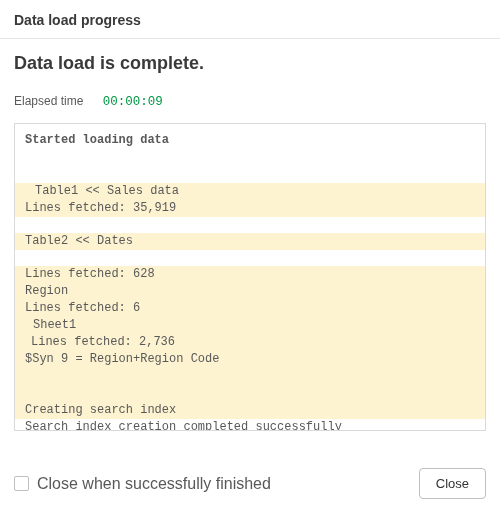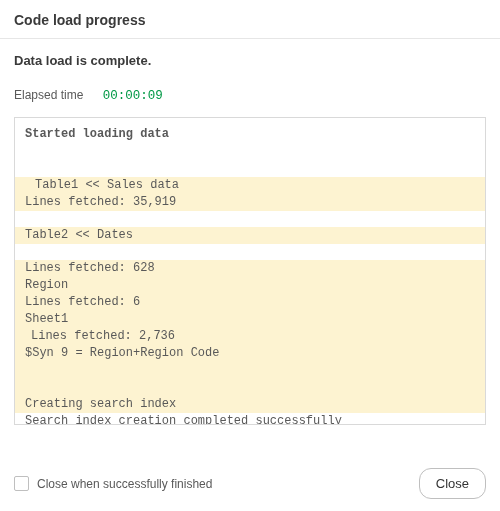--- a/index.html
+++ b/index.html
@@ -15,21 +15,21 @@
     padding: 12px 14px 10px 14px;
     border-bottom: 1px solid #e6e6e6;
   }
   .header-title {
     font-size: 14px;
     font-weight: 700;
     color: #3a3a3a;
   }
   .status-row {
     padding: 14px 14px 6px 14px;
-    font-size: 13px;
+    font-size: 18px;
     font-weight: 700;
     color: #3a3a3a;
   }
   .elapsed-row {
     padding: 14px 14px 8px 14px;
     font-size: 12px;
     color: #595959;
   }
   .elapsed-label { color: #595959; }
   .elapsed-time {
@@ -73,39 +73,39 @@
   }
   .chk {
     width: 15px; height: 15px;
     border: 1px solid #bfbfbf;
     border-radius: 2px;
     background: #fff;
     display: inline-block;
     flex-shrink: 0;
   }
   .chk-label {
-    font-size: 12px;
+    font-size: 16px;
     color: #595959;
   }
   .spacer { flex: 1; }
   .close-btn {
     border: 1px solid #bfbfbf;
     background: #fff;
     color: #333;
     font-size: 13px;
     padding: 7px 16px;
-    border-radius: 12px;
+    border-radius: 4px;
     cursor: pointer;
   }
 </style>
 </head>
 <body>
 
 <div class="header">
-  <div class="header-title">Code load progress</div>
+  <div class="header-title">Data load progress</div>
 </div>
 
 <div class="status-row">Data load is complete.</div>
 
 <div class="elapsed-row">
   <span class="elapsed-label">Elapsed time</span>
   <span class="elapsed-time">00:00:09</span>
 </div>
 
 <div class="log-wrap">
@@ -113,21 +113,21 @@
     <div class="log-pad" id="log-container">
         <div class="log-line log-bold" style="margin: 0px -10px; padding: 0px 10px;">Started loading data</div>
         <div class="log-line" style="margin: 0px -10px; padding: 0px 10px;">&nbsp;</div>
         <div class="log-line" style="margin: 0px -10px; padding: 0px 10px;">&nbsp;</div>
         <div class="log-line log-hl" style="margin: 0px -10px; padding: 0px 20px;">Table1 &lt;&lt; Sales data</div>
         <div class="log-line log-hl" style="margin: 0px -10px; padding: 0px 10px;">Lines fetched: 35,919</div>
         <div class="log-line log-hl" style="margin: 16px -10px; padding: 0px 10px;">Table2 &lt;&lt; Dates</div>
         <div class="log-line log-hl" style="margin: 0px -10px; padding: 0px 10px;">Lines fetched: 628</div>
         <div class="log-line log-hl" style="margin: 0px -10px; padding: 0px 10px;">Region</div>
         <div class="log-line log-hl" style="margin: 0px -10px; padding: 0px 10px;">Lines fetched: 6</div>
-        <div class="log-line log-hl" style="margin: 0px -10px; padding: 0px 10px;">Sheet1</div>
+        <div class="log-line log-hl" style="margin: 0px -10px; padding: 0px 18px;">Sheet1</div>
         <div class="log-line log-hl" style="margin: 0px -10px; padding: 0px 16px;">Lines fetched: 2,736</div>
         <div class="log-line log-hl" style="margin: 0px -10px; padding: 0px 10px;">$Syn 9 = Region+Region Code</div>
         <div class="log-line log-hl" style="margin: 0px -10px; padding: 0px 10px;"> </div>
         <div class="log-line log-hl" style="margin: 0px -10px; padding: 0px 10px;"> </div>
         <div class="log-line log-hl" style="margin: 0px -10px; padding: 0px 10px;">Creating search index</div>
         <div class="log-line" style="margin: 0px -10px; padding: 0px 10px;">Search index creation completed successfully</div>
         <div class="log-line" style="margin: 0px -10px; padding: 0px 10px;">&nbsp;</div>
         <div class="log-line" style="margin: 0px -10px; padding: 0px 10px;">&nbsp;</div>
       </div>
   </div>

